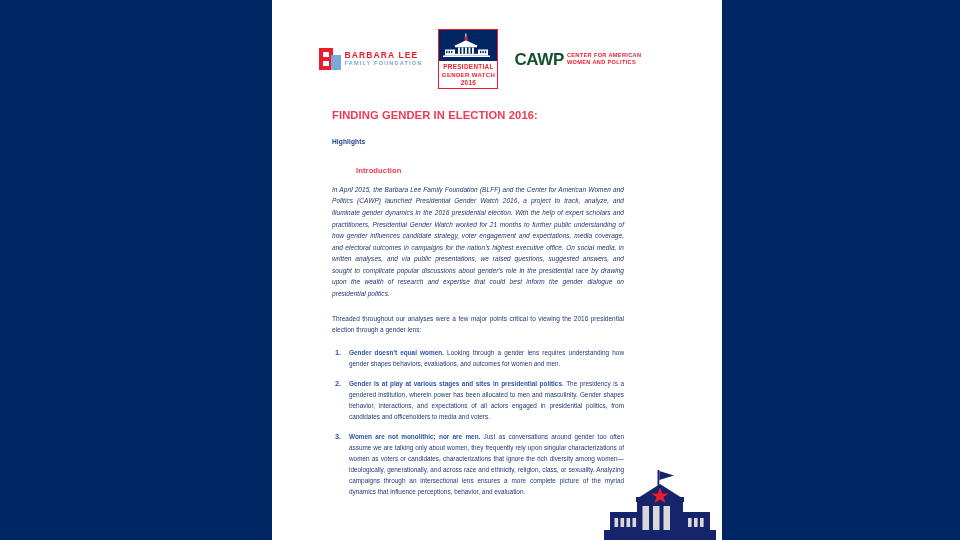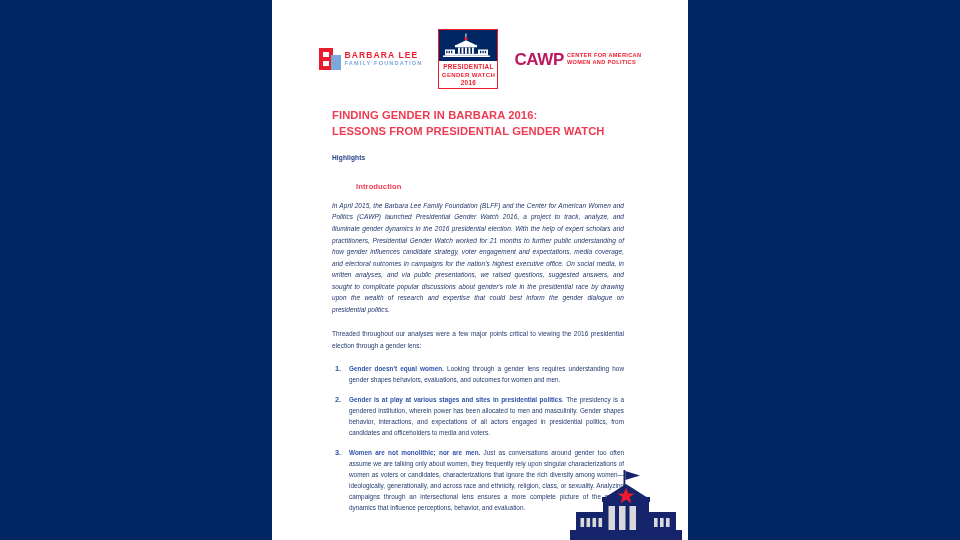--- a/index.html
+++ b/index.html
@@ -20,20 +20,21 @@
     background: #002664;
   }
   .page {
     position: absolute;
     left: 272px;
     top: 0;
     width: 416px;
     height: 540px;
     background: #ffffff;
     overflow: hidden;
+    padding-left: 34px;
   }
 
   
   .logo-bar {
     position: absolute;
     left: 0;
     top: 28px;
     width: 416px;
     height: 62px;
     display: flex;
@@ -121,21 +122,21 @@
 
   
   .cawp {
     display: flex;
     align-items: center;
     gap: 3px;
   }
   .cawp-mark {
     font-size: 17px;
     font-weight: bold;
-    color: #be185d;
+    color: #14532d;
     letter-spacing: -.4px;
     line-height: 1;
   }
   .cawp-text { line-height: 1.25; }
   .cawp-l1, .cawp-l2 {
     font-size: 5.6px;
     font-weight: bold;
     letter-spacing: .35px;
     color: #ec1c2e;
     white-space: nowrap;
@@ -281,22 +282,21 @@
         <div class="cawp-text">
           <div class="cawp-l1">CENTER FOR AMERICAN</div>
           <div class="cawp-l2">WOMEN AND POLITICS</div>
         </div>
       </div>
 
     </div>
 
     <div class="content">
       <div class="doc-title">
-        <span class="line">FINDING GENDER IN BARBARA 2016:</span>
-        <span class="line">LESSONS FROM PRESIDENTIAL GENDER WATCH</span>
+        <span class="line">FINDING GENDER IN ELECTION 2016:</span>
       </div>
 
       <div class="highlights">Highlights</div>
 
       <div class="section-heading">Introduction</div>
 
       <p class="lead-para">In April 2015, the Barbara Lee Family Foundation (BLFF) and the Center for American Women and Politics (CAWP) launched Presidential Gender Watch 2016, a project to track, analyze, and illuminate gender dynamics in the 2016 presidential election. With the help of expert scholars and practitioners, Presidential Gender Watch worked for 21 months to further public understanding of how gender influences candidate strategy, voter engagement and expectations, media coverage, and electoral outcomes in campaigns for the nation's highest executive office. On social media, in written analyses, and via public presentations, we raised questions, suggested answers, and sought to complicate popular discussions about gender's role in the presidential race by drawing upon the wealth of research and expertise that could best inform the gender dialogue on presidential politics.</p>
 
       <p class="body-para">Threaded throughout our analyses were a few major points critical to viewing the 2016 presidential election through a gender lens:</p>
 

